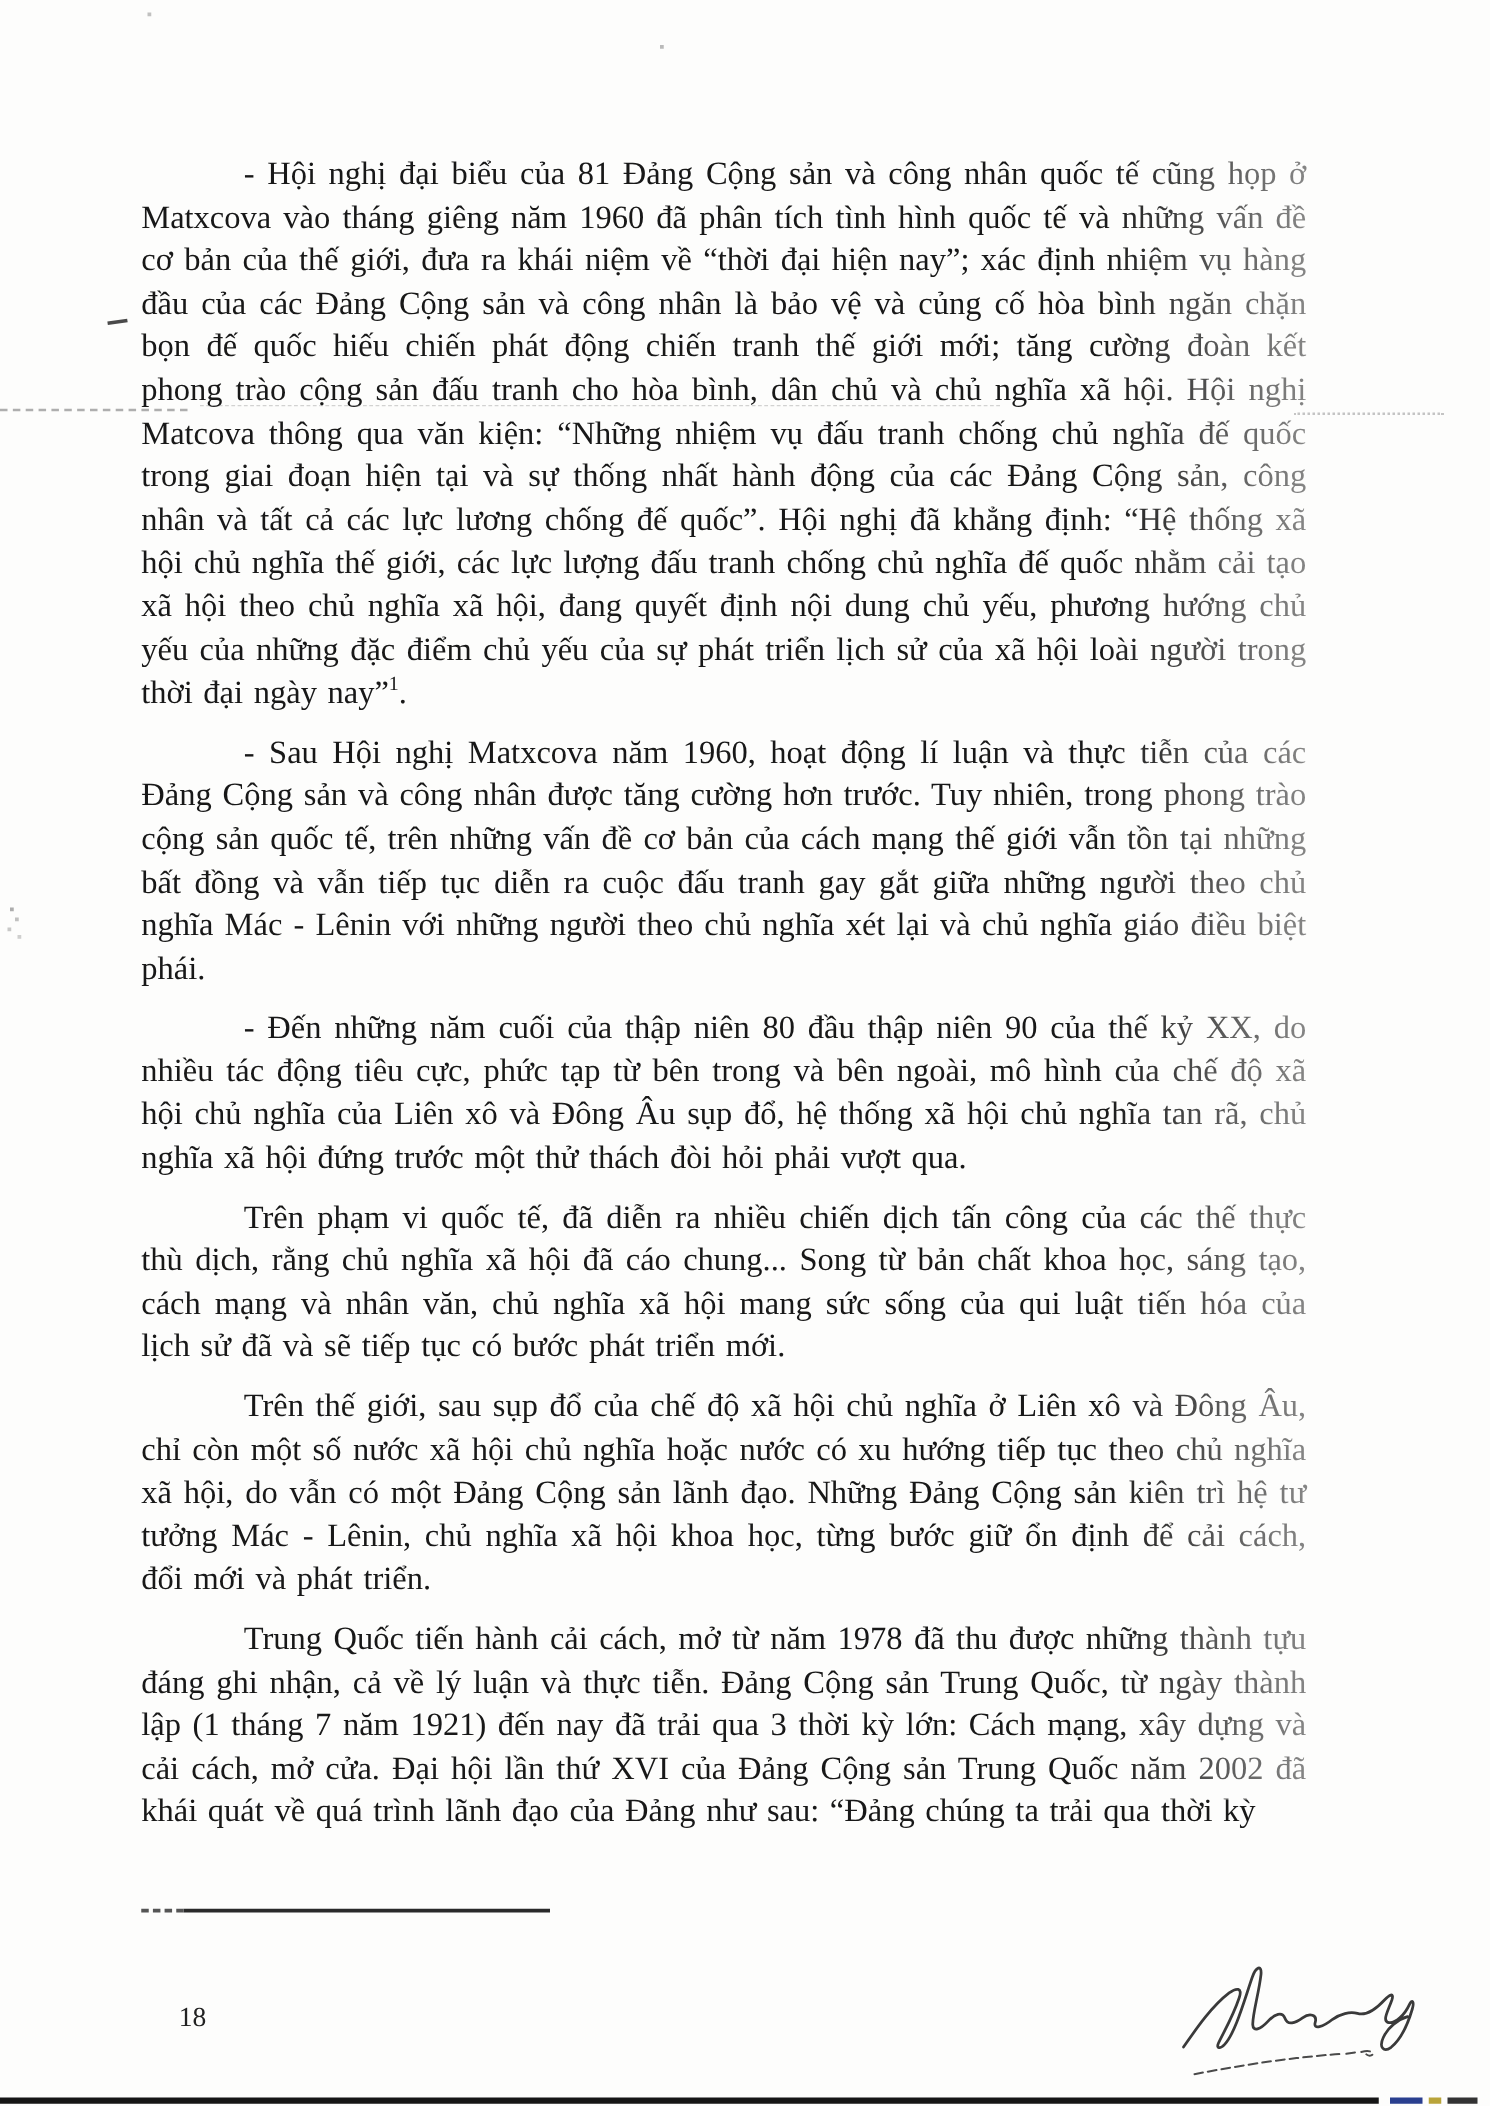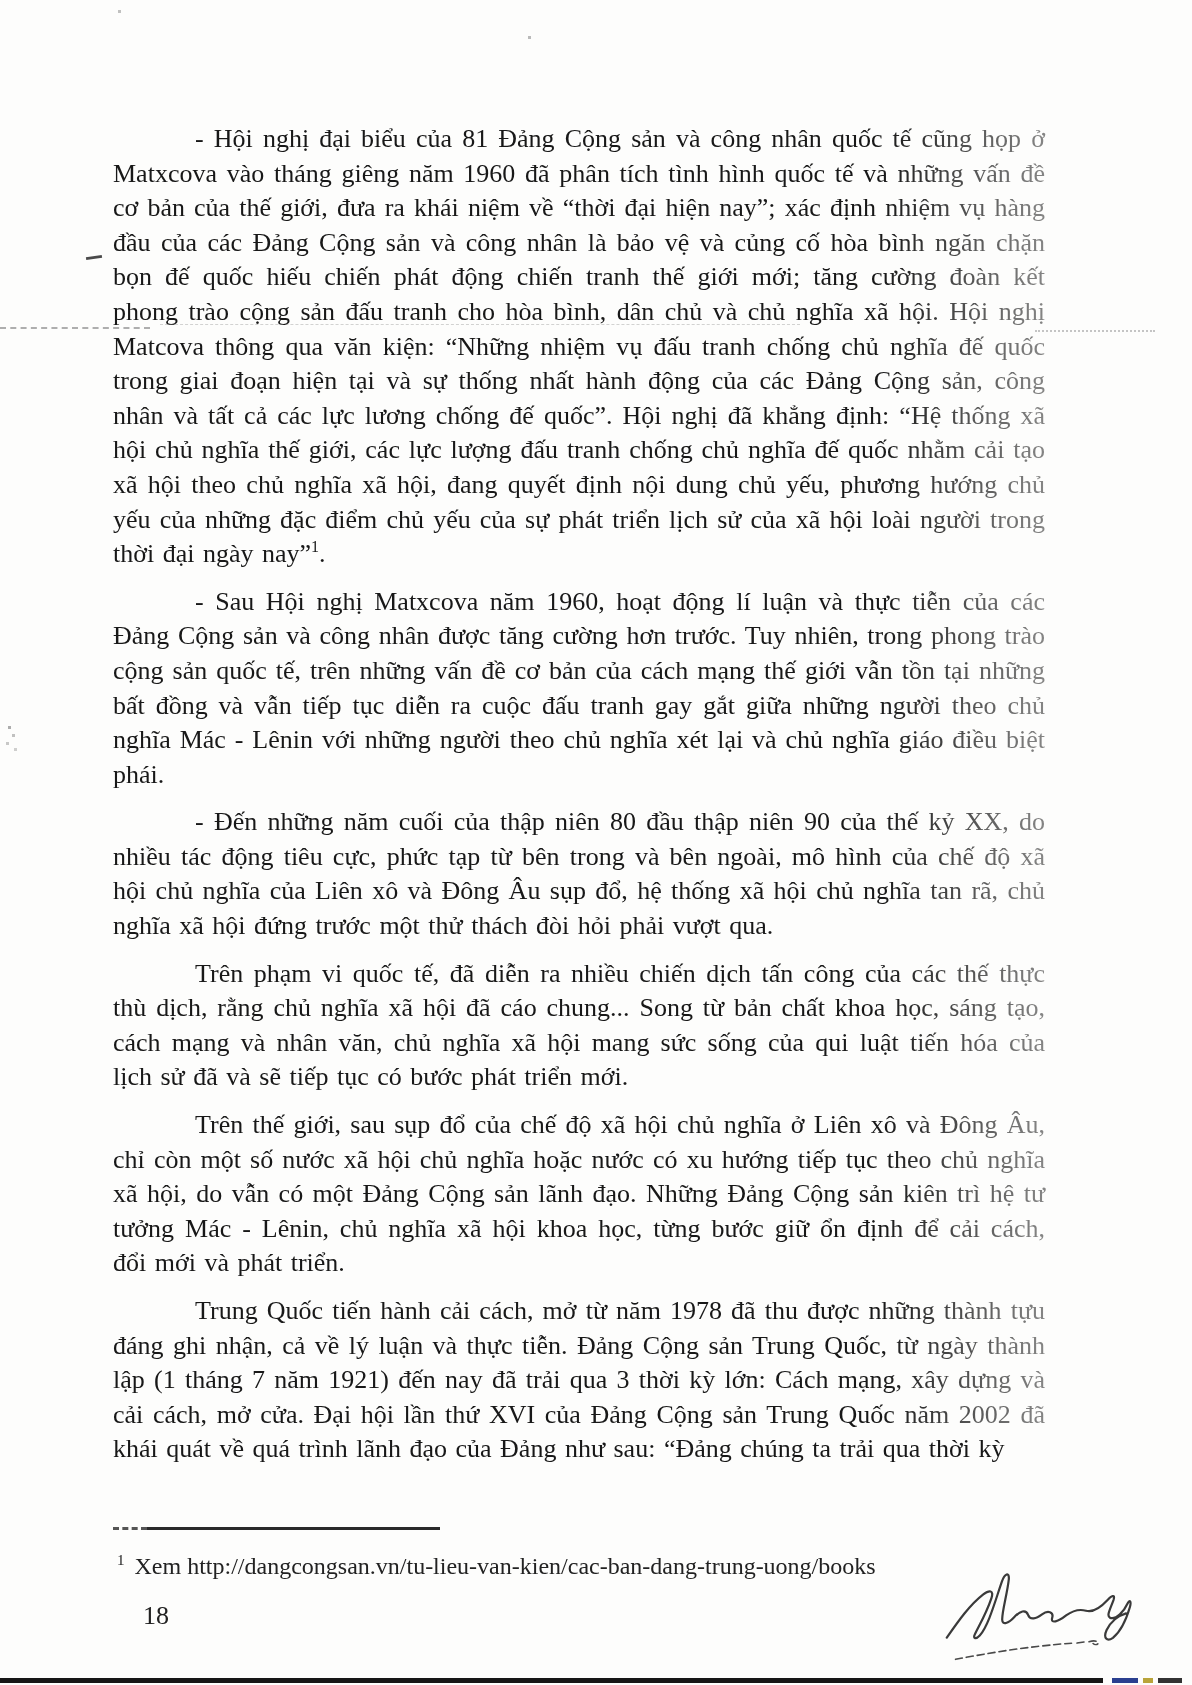--- a/index.html
+++ b/index.html
@@ -69,21 +69,21 @@
     color: #222;
   }
   .footnote sup {
     font-size: 15px;
     margin-right: 10px;
   }
   .page-number {
     position: absolute;
     left: 143px;
     top: 1601px;
-    font-size: 26px;
+    font-size: 22px;
     color: #222;
   }
   .signature {
     position: absolute;
     left: 940px;
     top: 1558px;
     width: 220px;
     height: 110px;
     transform: rotate(-2deg);
   }
@@ -159,21 +159,20 @@
     <p>- Đến những năm cuối của thập niên 80 đầu thập niên 90 của thế kỷ XX, do nhiều tác động tiêu cực, phức tạp từ bên trong và bên ngoài, mô hình của chế độ xã hội chủ nghĩa của Liên xô và Đông Âu sụp đổ, hệ thống xã hội chủ nghĩa tan rã, chủ nghĩa xã hội đứng trước một thử thách đòi hỏi phải vượt qua.</p>
     <p>Trên phạm vi quốc tế, đã diễn ra nhiều chiến dịch tấn công của các thế thực thù dịch, rằng chủ nghĩa xã hội đã cáo chung... Song từ bản chất khoa học, sáng tạo, cách mạng và nhân văn, chủ nghĩa xã hội mang sức sống của qui luật tiến hóa của lịch sử đã và sẽ tiếp tục có bước phát triển mới.</p>
     <p>Trên thế giới, sau sụp đổ của chế độ xã hội chủ nghĩa ở Liên xô và Đông Âu, chỉ còn một số nước xã hội chủ nghĩa hoặc nước có xu hướng tiếp tục theo chủ nghĩa xã hội, do vẫn có một Đảng Cộng sản lãnh đạo. Những Đảng Cộng sản kiên trì hệ tư tưởng Mác - Lênin, chủ nghĩa xã hội khoa học, từng bước giữ ổn định để cải cách, đổi mới và phát triển.</p>
     <p>Trung Quốc tiến hành cải cách, mở từ năm 1978 đã thu được những thành tựu đáng ghi nhận, cả về lý luận và thực tiễn. Đảng Cộng sản Trung Quốc, từ ngày thành lập (1 tháng 7 năm 1921) đến nay đã trải qua 3 thời kỳ lớn: Cách mạng, xây dựng và cải cách, mở cửa. Đại hội lần thứ XVI của Đảng Cộng sản Trung Quốc năm 2002 đã khái quát về quá trình lãnh đạo của Đảng như sau: “Đảng chúng ta trải qua thời kỳ</p>
   </div>
 
   <div class="fade-overlay"></div>
 
   <div class="footnote-rule"></div>
 
-  <div class="footnote"><sup>1</sup><span>Xem http://dangcongsan.vn/tu-lieu-van-kien/cac-ban-dang-trung-uong/books</span></div>
 
   <div class="page-number">18</div>
 
   <svg class="signature" viewBox="0 0 220 110" fill="none" xmlns="http://www.w3.org/2000/svg">
     <path d="M6 76 C 18 60, 30 44, 44 34 C 50 30, 55 30, 52 38 C 46 54, 38 66, 34 74 C 32 78, 35 79, 39 75 C 48 66, 56 40, 63 22 C 66 14, 71 12, 70 20 C 68 34, 62 52, 62 60 C 62 66, 68 64, 74 58 C 80 52, 86 50, 88 56 C 90 62, 96 60, 102 56 C 108 52, 114 54, 112 60 C 110 66, 118 64, 126 58 C 132 54, 140 52, 146 54 C 152 56, 160 52, 168 44 C 172 40, 176 38, 174 44 C 170 54, 166 60, 170 62 C 176 64, 184 56, 188 48 C 190 44, 192 46, 190 52 C 186 64, 180 76, 172 82 C 166 86, 162 82, 166 74 C 170 66, 178 60, 186 58" stroke="#3a3a3a" stroke-width="2.2" stroke-linecap="round"></path>
     <path d="M14 98 C 40 94, 70 90, 96 88 C 110 87, 122 86, 132 86 M 136 86 L 144 85 M 148 85 C 152 84, 155 84, 157 86 C 158 88, 154 89, 152 87" stroke="#4a4a4a" stroke-width="1.6" stroke-linecap="round" stroke-dasharray="7 4"></path>
   </svg>
 
   <div class="artifact-dash"></div>
   <div class="artifact-dotline-left"></div>

